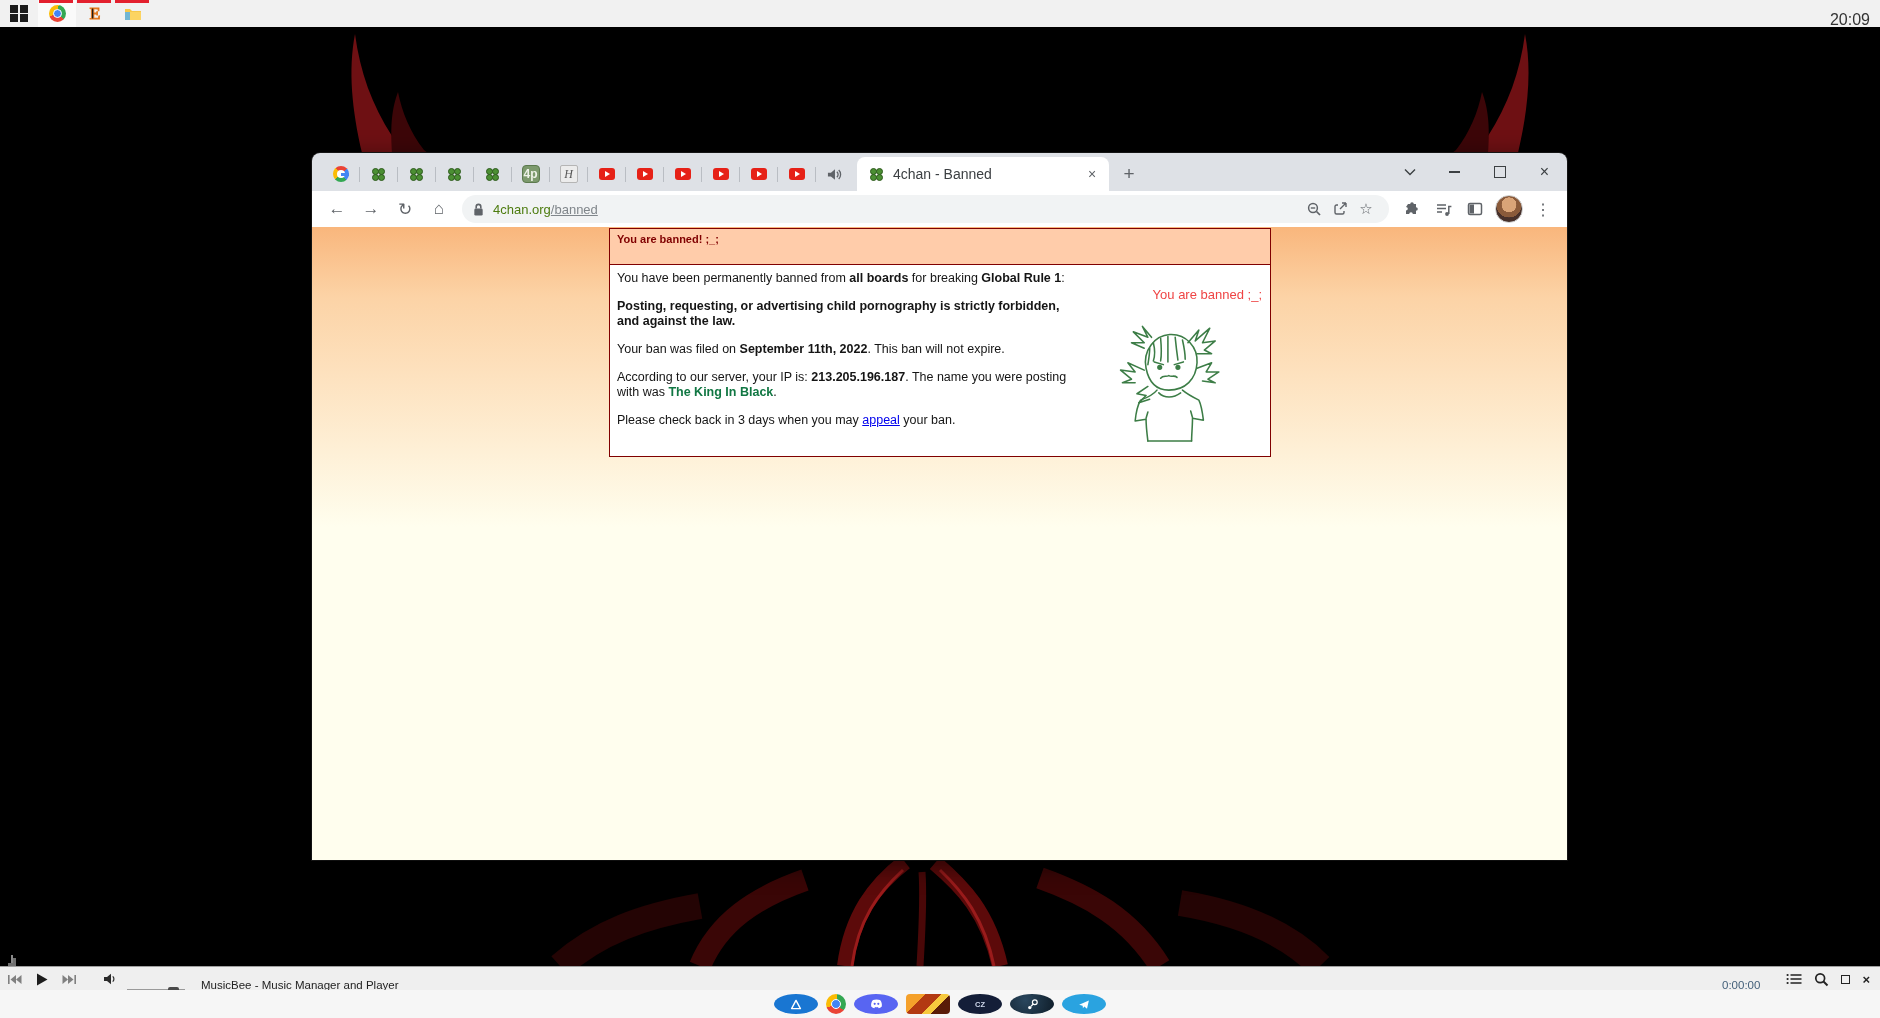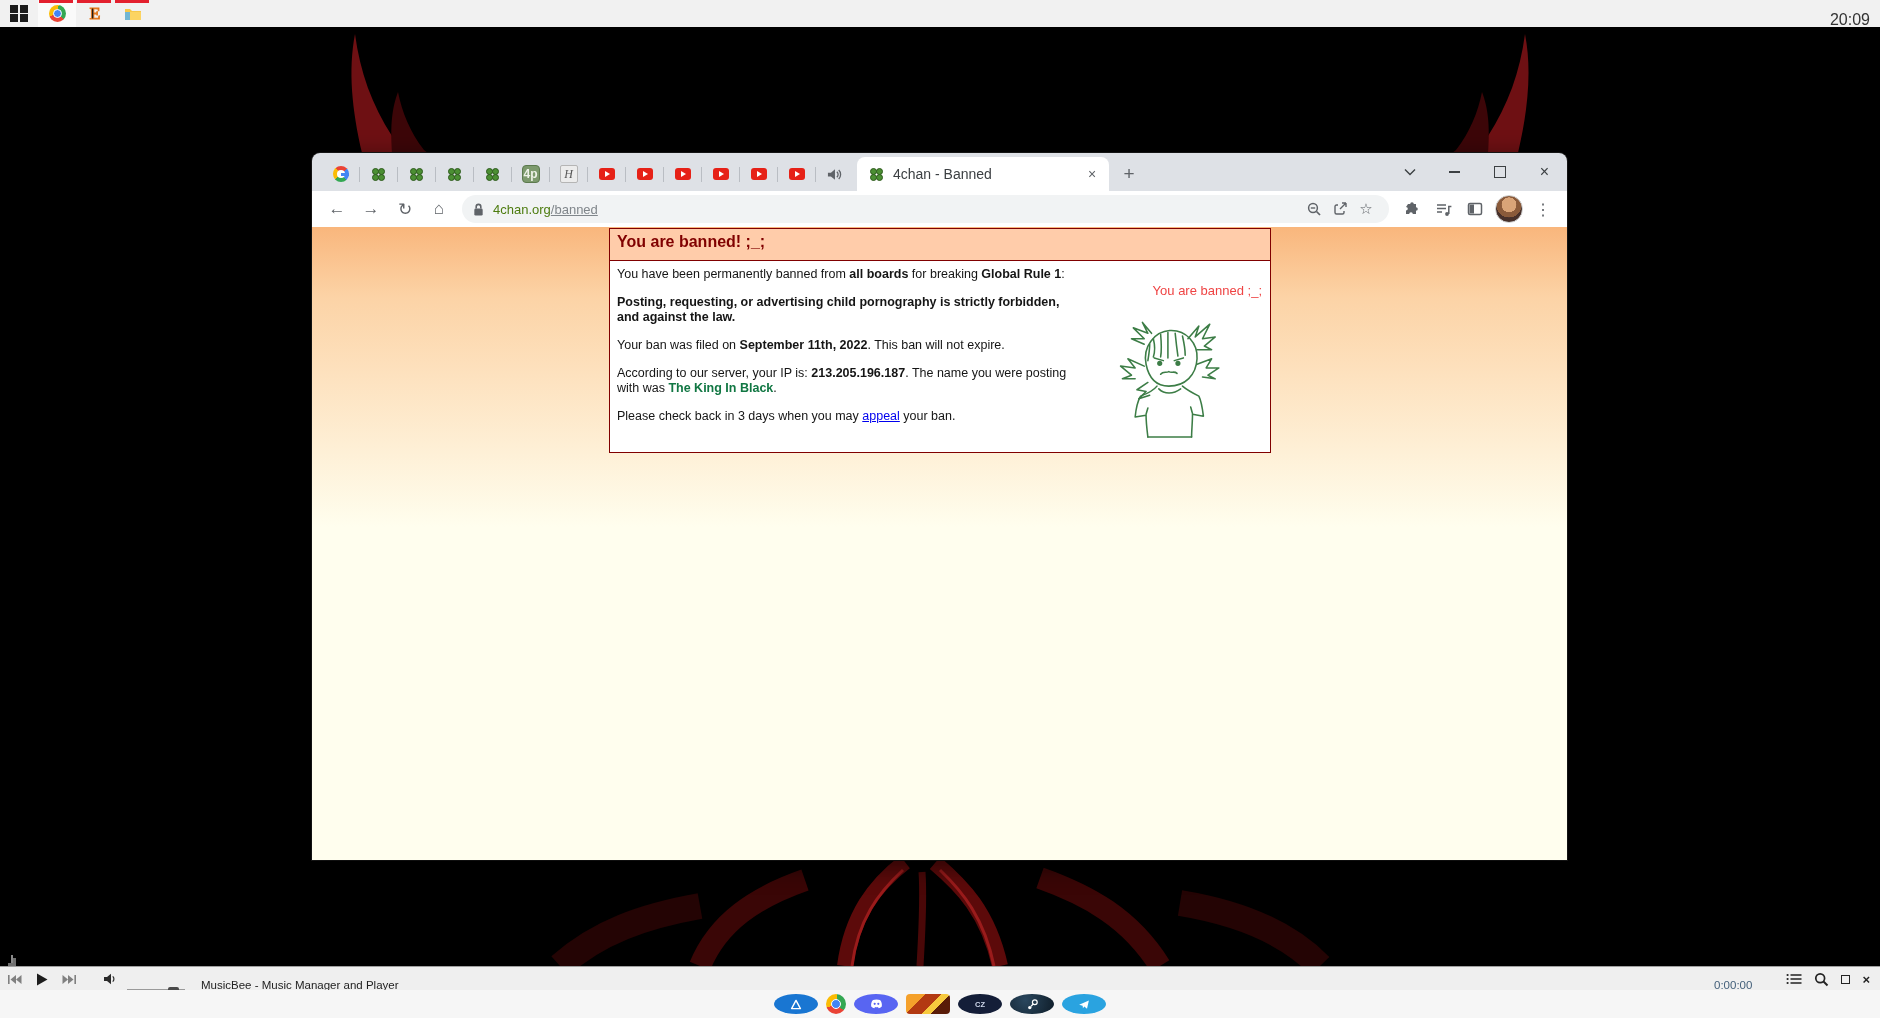--- a/index.html
+++ b/index.html
@@ -70,37 +70,37 @@
   .tb-right-ic{width:28px;height:28px;display:flex;align-items:center;justify-content:center;
                color:#5f6368;margin:0 2px;font-size:16px;}
   .avatar{width:26px;height:26px;border-radius:50%;margin:0 4px;
           background:radial-gradient(circle at 50% 34%,#d9a478 0 34%,#8a5a3a 35% 58%,#47302a 59% 100%);
           border:1px solid #d0d0d0;}
 
   
   .page{position:relative;height:633px;overflow:hidden;
         background:linear-gradient(180deg,#f9b67c 0px,#fcd3a6 70px,#fffeee 300px,#fffeee 100%);}
   .banbox{position:absolute;left:297px;top:1px;width:660px;background:#fff;border:1px solid #800000;}
-  .banbox-header{background:#ffccaa;border-bottom:1px solid #800000;padding:4px 7px 9px;
-                 color:#800000;font-weight:bold;font-size:16px;}
+  .banbox-header{background:#ffccaa;border-bottom:1px solid #800000;padding:4px 7px 19px;
+                 color:#800000;font-weight:bold;font-size:11px;}
   .banbox-body{display:flex;padding:6px 8px 14px 7px;min-height:166px;}
   .ban-text{width:455px;font-size:12.5px;color:#151515;line-height:1.2;}
   .ban-text p{margin:0 0 13px 0;}
   .ban-text .name-green{color:#117743;font-weight:bold;}
   .ban-text a{color:#0000ee;text-decoration:underline;}
   .ban-side{flex:1;text-align:right;color:#ef4444;}
   .ban-side .caption{font-size:13px;margin-top:16px;}
   .yotsuba{margin:8px auto 0;}
 
   
   .musicbee{position:absolute;left:0;top:966px;width:1880px;height:24px;background:#efefef;
             border-top:1px solid #9f9f9f;z-index:20;display:flex;align-items:flex-end;}
   .mb-btn{display:flex;align-items:center;justify-content:center;height:24px;padding:0 7px;}
   .mb-title{font-size:11.5px;color:#222;margin-left:16px;flex:1;}
-  .mb-time{font-size:11.5px;color:#44607a;margin-right:28px;}
+  .mb-time{font-size:11.5px;color:#44607a;margin-right:20px;}
   .mb-right-ic{display:flex;align-items:center;justify-content:center;height:24px;padding:0 6px;color:#222;}
   .vol-track{width:58px;height:2px;background:#9a9a9a;position:relative;margin-left:4px;}
   .vol-handle{position:absolute;right:6px;top:-2.5px;width:11px;height:7px;background:#4a4a4a;border-radius:2px;}
   .wb2-max{width:7px;height:7px;border:1.5px solid #222;}
   .mb-close{font-size:13px;font-weight:bold;line-height:1;}
 
   
   .dock{position:absolute;left:0;top:990px;width:1880px;height:28px;background:#f6f6f6;z-index:20;
         display:flex;align-items:center;justify-content:center;gap:8px;}
   .dock-ic{width:44px;height:20px;border-radius:50%;display:flex;align-items:center;justify-content:center;flex:0 0 auto;}

